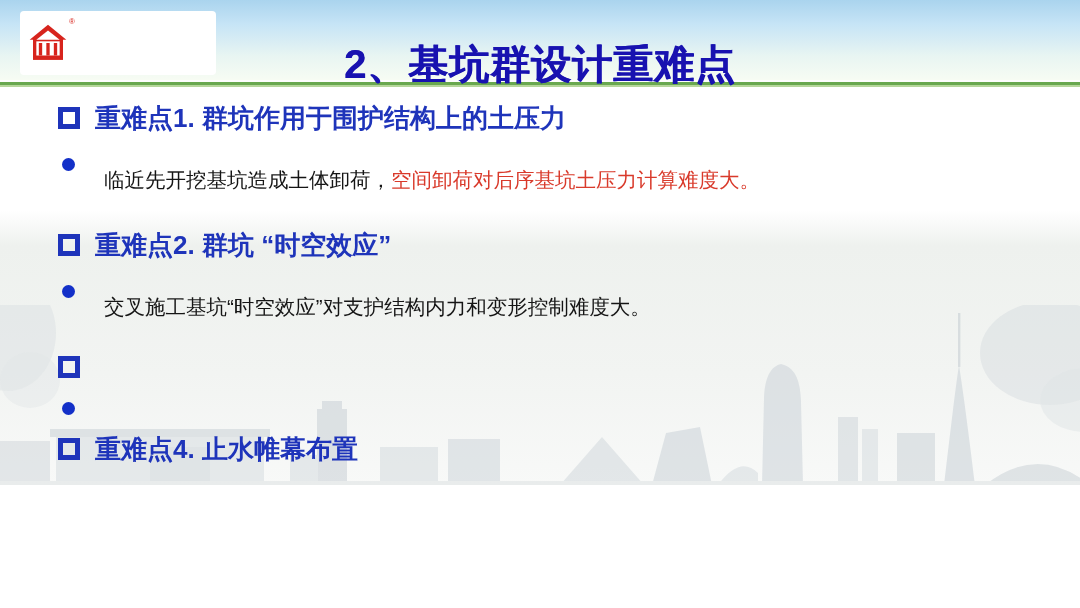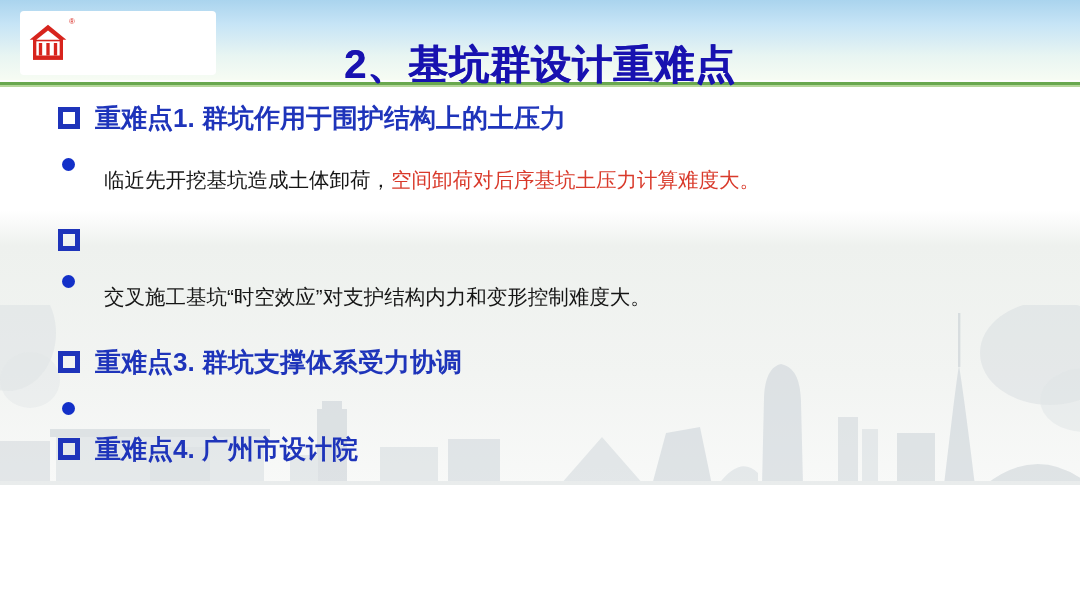--- a/index.html
+++ b/index.html
@@ -110,37 +110,37 @@
         <span class="sq"></span>
         <span>重难点1. 群坑作用于围护结构上的土压力</span>
       </div>
       <div class="bullet">
         <span class="dot"></span>
         <p class="btext"><span>临近先开挖基坑造成土体卸荷，</span><span class="red">空间卸荷对后序基坑土压力计算难度大。</span></p>
       </div>
 
       <div class="sec-heading">
         <span class="sq"></span>
+        <span>重难点2. 群坑 “时空效应”</span>
       </div>
       <div class="bullet">
         <span class="dot"></span>
         <p class="btext"><span>交叉施工基坑“时空效应”对支护结构内力和变形控制难度大。</span></p>
       </div>
 
       <div class="sec-heading">
         <span class="sq"></span>
-        <span>重难点3. 群坑支撑体系受力协调</span>
       </div>
       <div class="bullet">
         <span class="dot"></span>
       </div>
 
       <div class="sec-heading">
         <span class="sq"></span>
-        <span>重难点4. 广州市设计院</span>
+        <span>重难点4. 止水帷幕布置</span>
       </div>
 
     </div>
 
     <svg class="skyline" viewBox="0 0 1080 180" preserveAspectRatio="none">
 
       <ellipse cx="8" cy="28" rx="48" ry="58" fill="#ccd3d8" opacity=".55"></ellipse>
       <ellipse cx="30" cy="75" rx="30" ry="28" fill="#d5dbdf" opacity=".5"></ellipse>
 
       <rect x="0" y="136" width="50" height="44" fill="#d2d8dc"></rect>

